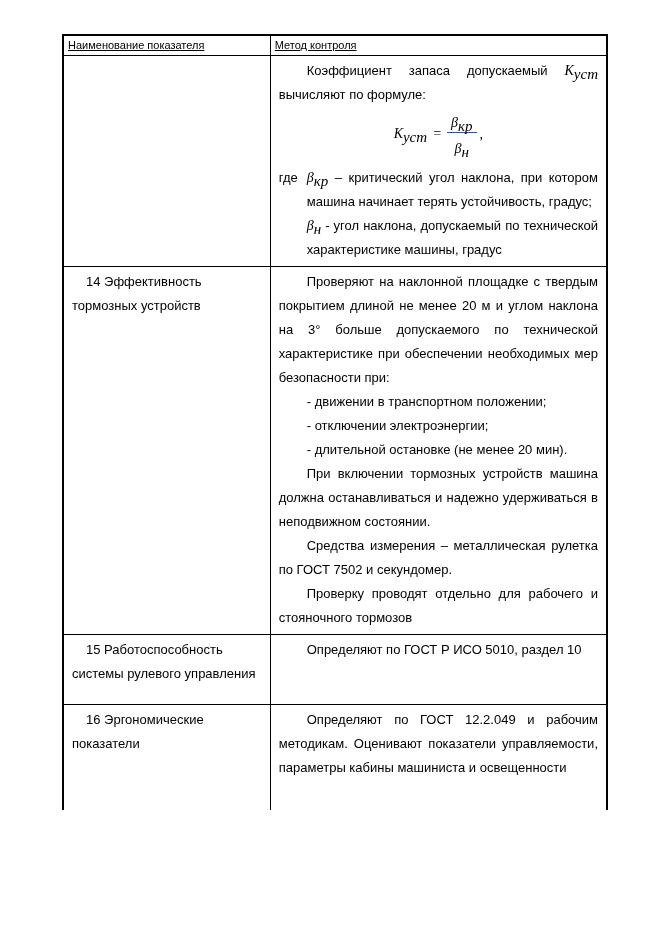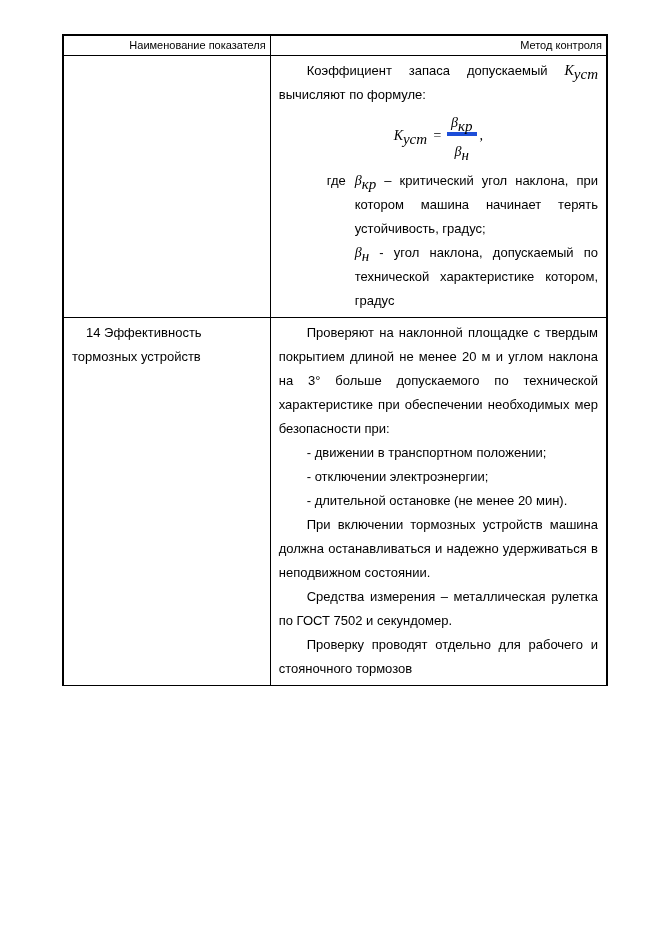--- a/index.html
+++ b/index.html
@@ -39,24 +39,25 @@
     border: 1px solid #000;
     vertical-align: top;
     box-sizing: border-box;
   }
   table.gost tr.last-row td { border-bottom: none; }
   th.col1 { width: 192px; }
   th.col2 { width: 312px; }
   table.gost th {
     font-weight: normal;
     font-size: 11px;
-    text-align: right;
+    text-align: left;
     padding: 3px 4px;
     height: 20px;
     vertical-align: middle;
+    text-decoration: underline;
   }
   td {
     font-size: 13px;
     line-height: 24px;
     padding: 3px 8px 4px 8px;
   }
   td p { margin: 0; }
   .just { text-align: justify; }
   .ind { text-indent: 28px; }
   .name-cell p { text-indent: 14px; text-align: left; }
@@ -86,27 +87,27 @@
   }
   .frac {
     display: inline-block;
     vertical-align: middle;
     text-align: center;
     line-height: 17px;
     margin: 0 3px;
   }
   .frac .num {
     display: block;
-    border-bottom: 4px solid #1d4ed8;
+    border-bottom: 1px solid #1d4ed8;
     padding: 0 4px 1px 4px;
   }
   .frac .den { display: block; padding-top: 7px; }
   .eq { margin: 0 2px; }
   
-  .where { position: relative; margin-left: 48px; }
+  .where { position: relative; }
   .where-label {
     position: absolute;
     left: 0;
     top: 0;
   }
   .where .def { margin-left: 28px; }
   .page-number {
     position: absolute;
     left: 52px;
     top: 924px;
@@ -134,40 +135,56 @@
         <td class="name-cell"></td>
         <td class="method-cell">
           <p class="just ind"><span>Коэффициент запаса допускаемый </span><span class="var"><span>К</span><sub>уст</sub></span><span> вычисляют по формуле:</span></p>
           <div class="formula">
             <span><span>К</span><sub>уст</sub></span>
             <span class="eq">=</span><span class="frac"><span class="num"><span>β</span><sub>кр</sub></span><span class="den"><span>β</span><sub>н</sub></span></span><span>,</span>
           </div>
           <div class="where">
             <span class="where-label">где</span>
             <div class="def just"><span class="var"><span>β</span><sub>кр</sub></span> <span>– критический угол наклона, при котором машина начинает терять устойчивость, градус;</span></div>
-            <div class="def just"><span class="var"><span>β</span><sub>н</sub></span> <span>- угол наклона, допускаемый по технической характеристике котором, градус</span></div>
+            <div class="def just"><span class="var"><span>β</span><sub>н</sub></span> <span>- угол наклона, допускаемый по технической характеристике машины, градус</span></div>
           </div>
         </td>
       </tr>
 
       <tr class="row-14">
         <td class="name-cell">
           <p>14 Эффективность тормозных устройств</p>
         </td>
         <td class="method-cell">
           <p class="just ind">Проверяют на наклонной площадке с твердым покрытием длиной не менее 20 м и углом наклона на 3° больше допускаемого по технической характеристике при обеспечении необходимых мер безопасности при:</p>
           <p class="li">- движении в транспортном положении;</p>
           <p class="li">- отключении электроэнергии;</p>
           <p class="li">- длительной остановке (не менее 20 мин).</p>
           <p class="just ind">При включении тормозных устройств машина должна останавливаться и надежно удерживаться в неподвижном состоянии.</p>
           <p class="just ind">Средства измерения – металлическая рулетка по ГОСТ 7502 и секундомер.</p>
           <p class="just ind">Проверку проводят отдельно для рабочего и стояночного тормозов</p>
         </td>
       </tr>
 
+      <tr class="row-15">
+        <td class="name-cell">
+          <p>15 Работоспособность системы рулевого управления</p>
+        </td>
+        <td class="method-cell">
+          <p class="just ind">Определяют по ГОСТ Р ИСО 5010, раздел 10</p>
+        </td>
+      </tr>
 
+      <tr class="row-16 last-row">
+        <td class="name-cell">
+          <p>16 Эргономические показатели</p>
+        </td>
+        <td class="method-cell">
+          <p class="just ind">Определяют по ГОСТ 12.2.049 и рабочим методикам. Оценивают показатели управляемости, параметры кабины машиниста и  освещенности</p>
+        </td>
+      </tr>
 
     </tbody>
   </table>
 
 </div>
 
 <div class="page-number">34</div>
 
 </body></html>

